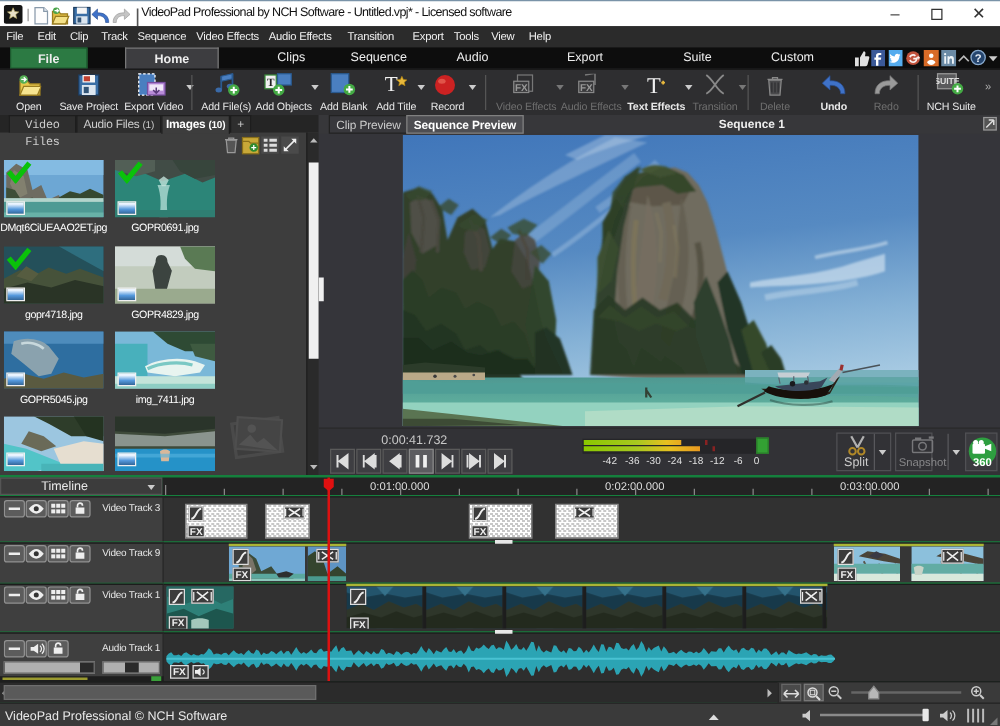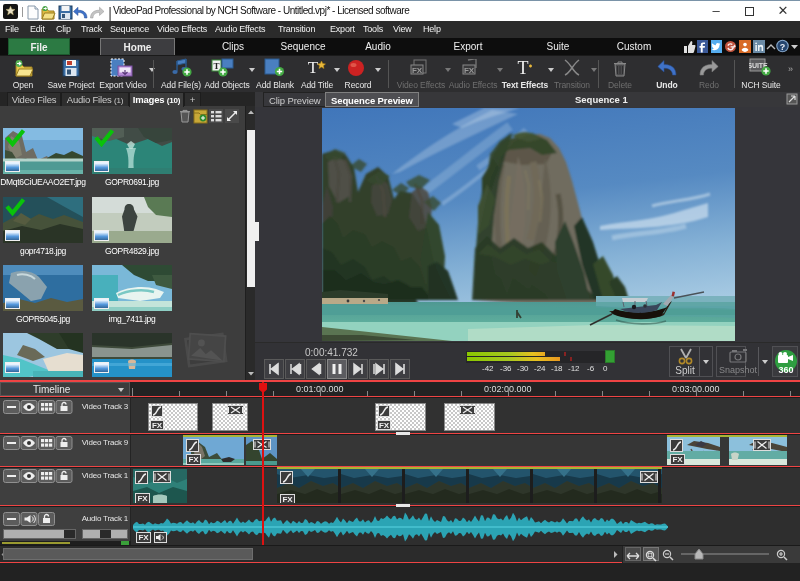--- a/index.html
+++ b/index.html
@@ -30,21 +30,21 @@
 .ltab.sel{background:#3d3d3d;color:#fff;height:15px;font-weight:bold;}
 .thumb{position:absolute;width:80px;height:46px;overflow:hidden;}
 .tname{position:absolute;width:100px;font-size:8.5px;letter-spacing:-0.3px;color:#fff;text-align:center;white-space:nowrap;}
 .check{position:absolute;left:1px;top:0px;width:22px;height:19px;}
 .pbadge{position:absolute;left:2px;bottom:2px;width:15px;height:11px;background:linear-gradient(#eaf4ff 15%,#5599dd 60%,#336699);border:1px solid #f0f0f0;}
 
 #preview{left:255px;top:92px;width:545px;height:288px;background:#35353a;}
 .ptab{position:absolute;top:0;height:15px;line-height:15px;font-size:9.5px;padding:0 5px;letter-spacing:-0.1px;}
 #transport .pb{position:absolute;top:0;width:20px;height:20px;background:#3e3e42;border:1px solid #5a5a5a;color:#ddd;}
 
-#timeline{left:0;top:380px;width:800px;height:183px;background:#ef4444;}
+#timeline{left:0;top:380px;width:800px;height:183px;background:#15803d;}
 .trklbl{position:absolute;font-size:8px;letter-spacing:-0.2px;color:#e6e6e6;width:50px;text-align:right;white-space:nowrap;}
 .lane{position:absolute;left:0;width:800px;background:#333333;border-top:1px solid #1c1c1c;}
 .checker{background-image:conic-gradient(#c8c8c8 25%,#ffffff 0 50%,#c8c8c8 0 75%,#ffffff 0);background-size:4px 4px;}
 .badge{position:absolute;border:1px solid #ddd;background:#3c3c3c;color:#eee;display:flex;align-items:center;justify-content:center;}
 
 #scrollrow{left:0;top:545px;width:800px;height:17px;background:#2b2b2b;border-top:1px solid #1a1a1a;}
 #statusbar{left:0;top:562px;width:800px;height:19px;background:#3a3a3a;border-top:1px solid #222;color:#e8e8e8;font-size:10px;}
 </style>
 </head>
 <body>
@@ -274,21 +274,21 @@
           <text x="8.5" y="9.5" font-size="7" font-weight="bold" fill="#ddd" text-anchor="middle" font-family="Liberation Sans">SUITE</text>
           <circle cx="17" cy="13" r="4.6" fill="#44aa44"></circle>
           <path d="M14.3 13h5.4M17 10.3v5.4" stroke="#fff" stroke-width="1.6"></path>
         </svg>
       <div class="lbl">NCH Suite</div>
     </div>
     <div class="abs" style="left:788px;top:8px;color:#aaa;font-size:9px;">»</div>
   </div>
   <div id="leftpanel" class="abs">
     <div class="abs" style="left:0;top:0;width:255px;height:14px;background:#252525;"></div>
-    <div class="ltab" style="left:7px;width:54px;">Video Files</div>
+    <div class="ltab" style="left:7px;width:54px;font-family:Liberation Mono, monospace;">Video Files</div>
     <div class="ltab" style="left:61px;width:68px;">Audio Files <span style="font-size:8px">(1)</span></div>
     <div class="ltab sel" style="left:129px;width:55px;">Images <span style="font-size:8px">(10)</span></div>
     <div class="ltab" style="left:184px;width:17px;">+</div>
     <svg class="abs" style="left:178px;top:17px" width="62" height="15" viewBox="0 0 62 15">
       <path d="M3 3h8l-1 10H4z" fill="#555" stroke="#999"></path>
         <path d="M2 2.6h10M5 2.6V1.4h4v1.2" stroke="#999" fill="none"></path>
       <g transform="translate(15,0)">
           <rect x="1" y="1" width="13" height="13" fill="#c8a838" stroke="#8a701a"></rect>
           <path d="M1 4h5l1.5 1.5H14" stroke="#8a701a" fill="none"></path>
           <circle cx="10" cy="9" r="3.4" fill="#2e8a2e"></circle>
@@ -906,13 +906,34 @@
       <svg class="abs" style="left:70px;top:2px" width="12" height="13" viewBox="0 0 12 13">
           <path d="M6 1l4 5v5H2V6z" fill="#b8b8b8" stroke="#888"></path>
         </svg>
       <div class="abs" style="left:152px;top:1px;width:15px;height:14px;"><svg width="14" height="12" viewBox="0 0 14 12">
             <circle cx="6" cy="5" r="3.6" fill="none" stroke="#ccc" stroke-width="1.2"></circle>
             <path d="M4 5h4M6 3v4" stroke="#ccc" stroke-width="1.2"></path>
             <path d="M9 8l3 3" stroke="#ccc" stroke-width="1.5"></path>
           </svg></div>
     </div>
   </div>
+  <div id="statusbar" class="abs">
+    <span class="abs" style="left:4px;top:5px;">VideoPad Professional © NCH Software</span>
+    <svg class="abs" style="left:566px;top:7px" width="10" height="7" viewBox="0 0 10 7">
+        <path d="M1 6l4-4.5L9 6z" fill="#ddd"></path>
+      </svg>
+    <svg class="abs" style="left:640px;top:4px" width="12" height="11" viewBox="0 0 12 11">
+        <path d="M2 4h2.5L8 1v9L4.5 7H2z" fill="#ccc"></path>
+      </svg>
+    <div class="abs" style="left:656px;top:8px;width:86px;height:2px;background:#8a8a8a;"></div>
+    <div class="abs" style="left:738px;top:4px;width:5px;height:10px;background:#e8e8e8;border-radius:1px;"></div>
+    <svg class="abs" style="left:751px;top:4px" width="15" height="11" viewBox="0 0 15 11">
+        <path d="M1 4h2.5L7 1v9L3.5 7H1z" fill="#ccc"></path>
+        <path d="M9 3c1.5 1.3 1.5 3.7 0 5M11 1.5c2.5 2.2 2.5 5.8 0 8" stroke="#ccc" fill="none"></path>
+      </svg>
+    <svg class="abs" style="left:773px;top:3px" width="18" height="13" viewBox="0 0 18 13">
+        <path d="M1.5 1v11M5.5 1v11M9.5 1v11M13.5 1v11" stroke="#bbb" stroke-width="1.6"></path>
+      </svg>
+    <svg class="abs" style="left:791px;top:10px" width="8" height="8" viewBox="0 0 8 8">
+        <path d="M7 1v6H1z" fill="#777"></path>
+      </svg>
+  </div>
 </div>
 
 </body></html>

